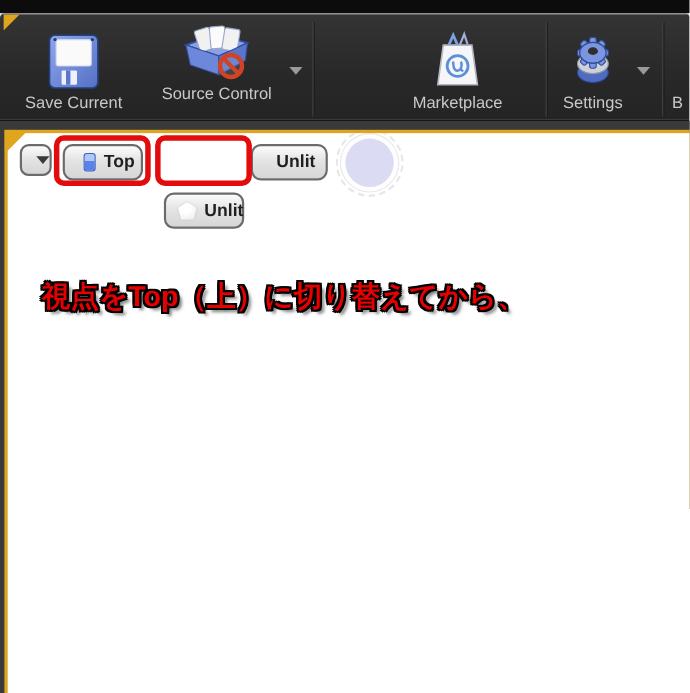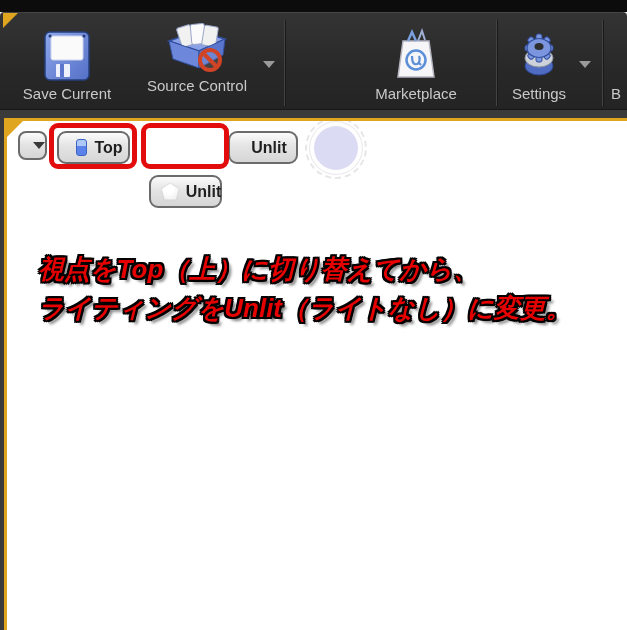--- a/index.html
+++ b/index.html
@@ -85,21 +85,20 @@
     box-shadow:0 0 0 4px rgba(255,255,255,0.95),0 0 0 5px rgba(205,205,215,0.45);
   }
   
   .annotation{
     position:absolute;left:31px;top:129px;z-index:7;
     font-size:26px;font-weight:bold;line-height:39px;color:#e60000;white-space:nowrap;
     text-shadow:
       -2px -2px 0 #000,2px -2px 0 #000,-2px 2px 0 #000,2px 2px 0 #000,
       -2px 0 0 #000,2px 0 0 #000,0 -2px 0 #000,0 2px 0 #000,
       4px 4px 3px rgba(0,0,0,0.55);
-    font-style: italic;
   }
 </style>
 </head>
 <body>
 
 <div class="top-strip"></div>
 
 <div class="toolbar">
   <div class="corner-tri"></div>
 
@@ -208,18 +207,17 @@
 
       <div class="vp-btn btn-show">
         <span>Unlit</span>
       </div>
 
       <div class="red-box top"></div>
       <div class="red-box unlit"></div>
 
       <div class="annotation">
         <div>視点をTop（上）に切り替えてから、</div>
-        <div>ライティングをUnlit（ライトなし）に変更。</div>
       </div>
 
     </div>
   </div>
 </div>
 
 </body></html>

